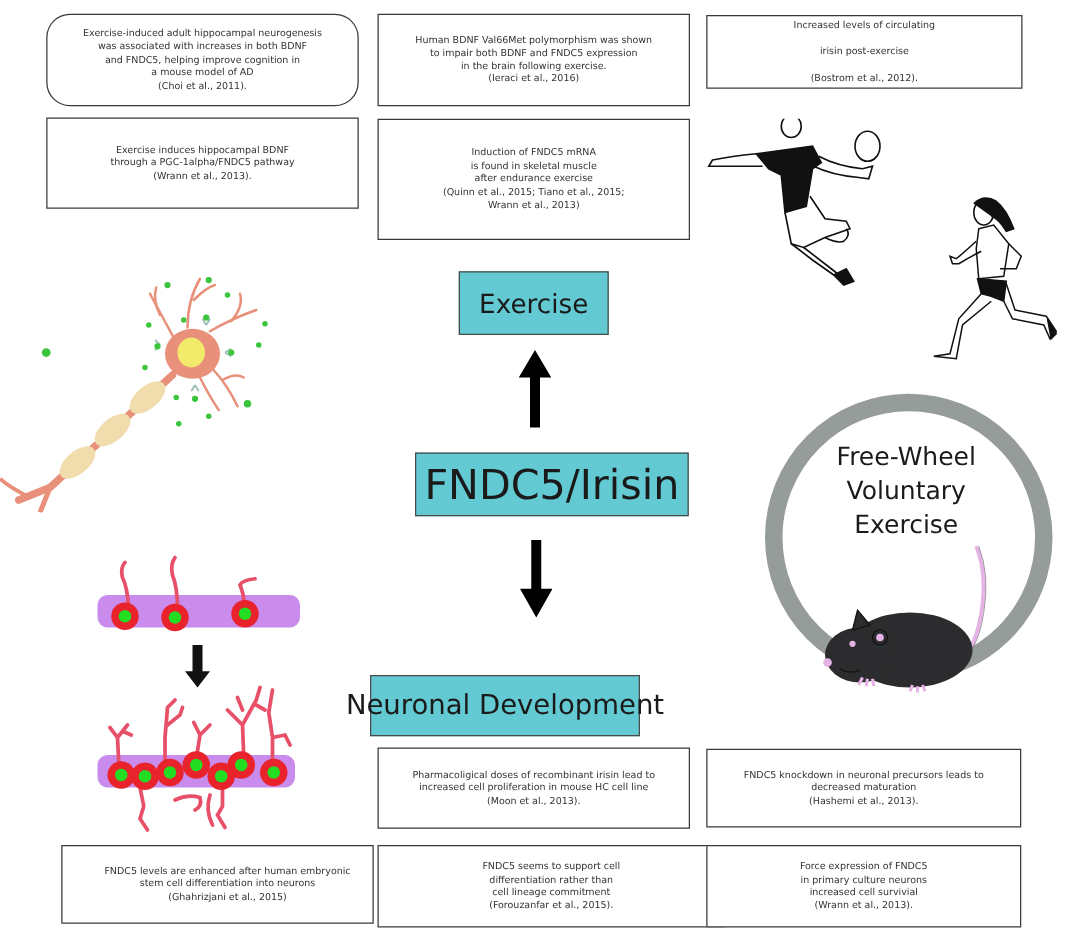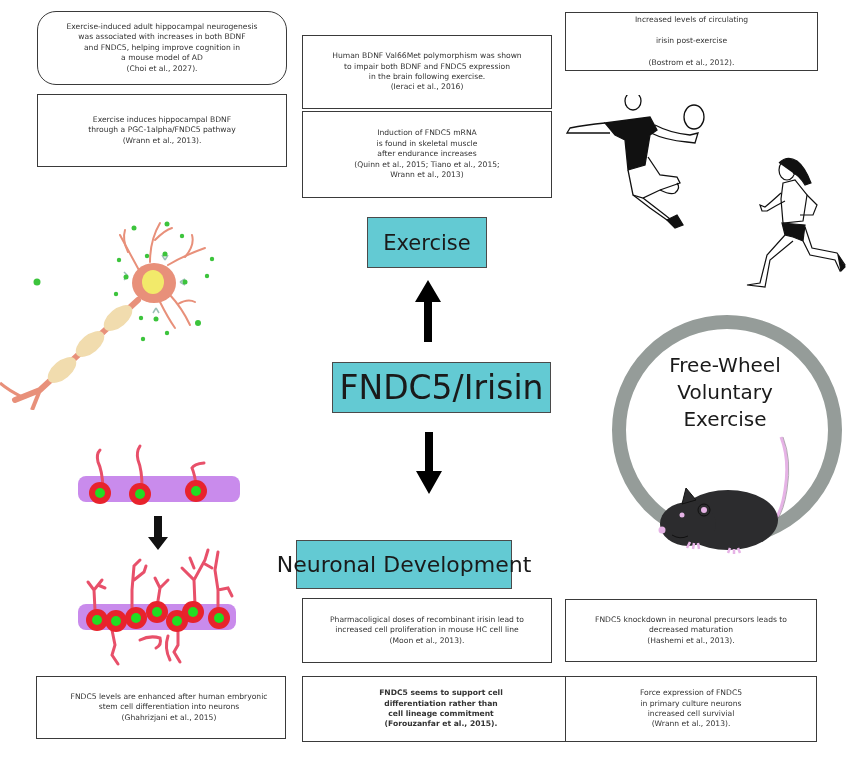--- a/index.html
+++ b/index.html
@@ -19,46 +19,46 @@
   .wheel-text .line { display: block; }
 </style>
 </head>
 <body>
 
 <div class="note" style="left:37px;top:11px;width:250px;height:74px;border-radius:19px;">
   <span class="line">Exercise-induced adult hippocampal neurogenesis</span>
   <span class="line">was associated with increases in both BDNF</span>
   <span class="line">and FNDC5, helping improve cognition in</span>
   <span class="line">a mouse model of AD</span>
-  <span class="line">(Choi et al., 2027).</span>
-</div>
-
-<div class="note" style="left:302px;top:11px;width:250px;height:74px;margin-top:24px;">
+  <span class="line">(Choi et al., 2011).</span>
+</div>
+
+<div class="note" style="left:302px;top:11px;width:250px;height:74px;">
   <span class="line">Human BDNF Val66Met polymorphism was shown</span>
   <span class="line">to impair  both BDNF and FNDC5 expression</span>
   <span class="line">in the brain following exercise.</span>
   <span class="line">(Ieraci et al., 2016)</span>
 </div>
 
 <div class="note" style="left:565px;top:12px;width:253px;height:59px;justify-content:space-between;">
   <span class="line">Increased levels of circulating</span>
   <span class="line">irisin post-exercise</span>
   <span class="line">(Bostrom et al., 2012).</span>
 </div>
 
 <div class="note" style="left:37px;top:94px;width:250px;height:73px;text-align:right;">
   <span class="line">Exercise induces hippocampal BDNF</span>
   <span class="line">through a PGC-1alpha/FNDC5 pathway</span>
   <span class="line">(Wrann et al., 2013).</span>
 </div>
 
-<div class="note" style="left:302px;top:95px;width:250px;height:87px;margin-top:16px;">
+<div class="note" style="left:302px;top:95px;width:250px;height:97px;">
   <span class="line">Induction of FNDC5 mRNA</span>
   <span class="line">is found in skeletal muscle</span>
-  <span class="line">after endurance increases</span>
+  <span class="line">after endurance exercise</span>
   <span class="line">(Quinn et al., 2015; Tiano et al., 2015;</span>
   <span class="line">Wrann et al., 2013)</span>
 </div>
 
 <div class="teal" style="left:367px;top:217px;width:120px;height:51px;font-size:21px;">
   <span>Exercise</span>
 </div>
 
 <svg class="arrow" style="left:415px;top:280px;" width="26" height="64" viewBox="0 0 26 64">
   <polygon points="13,0 26,22 17,22 17,62 9,62 9,22 0,22" fill="#000"></polygon>
@@ -231,27 +231,27 @@
   <span class="line">increased cell proliferation in mouse HC cell line</span>
   <span class="line">(Moon et al., 2013).</span>
 </div>
 
 <div class="note" style="left:565px;top:599px;width:252px;height:63px;">
   <span class="line">FNDC5  knockdown in neuronal precursors leads to</span>
   <span class="line">decreased maturation</span>
   <span class="line">(Hashemi et al., 2013).</span>
 </div>
 
-<div class="note" style="left:36px;top:676px;width:250px;height:63px;padding-left:20px;">
+<div class="note" style="left:49px;top:676px;width:250px;height:63px;padding-left:20px;">
   <span class="line">FNDC5 levels are enhanced  after human embryonic</span>
   <span class="line">stem cell differentiation into neurons</span>
   <span class="line">(Ghahrizjani et al., 2015)</span>
 </div>
 
-<div class="note" style="left:302px;top:676px;width:278px;height:66px;font-weight:bold;">
+<div class="note" style="left:302px;top:676px;width:278px;height:66px;">
   <span class="line">FNDC5 seems to support cell</span>
   <span class="line">differentiation rather than</span>
   <span class="line">cell lineage commitment</span>
   <span class="line">(Forouzanfar et al., 2015).</span>
 </div>
 
 <div class="note" style="left:565px;top:676px;width:252px;height:66px;">
   <span class="line">Force expression of FNDC5</span>
   <span class="line">in primary culture neurons</span>
   <span class="line">increased cell survivial</span>

